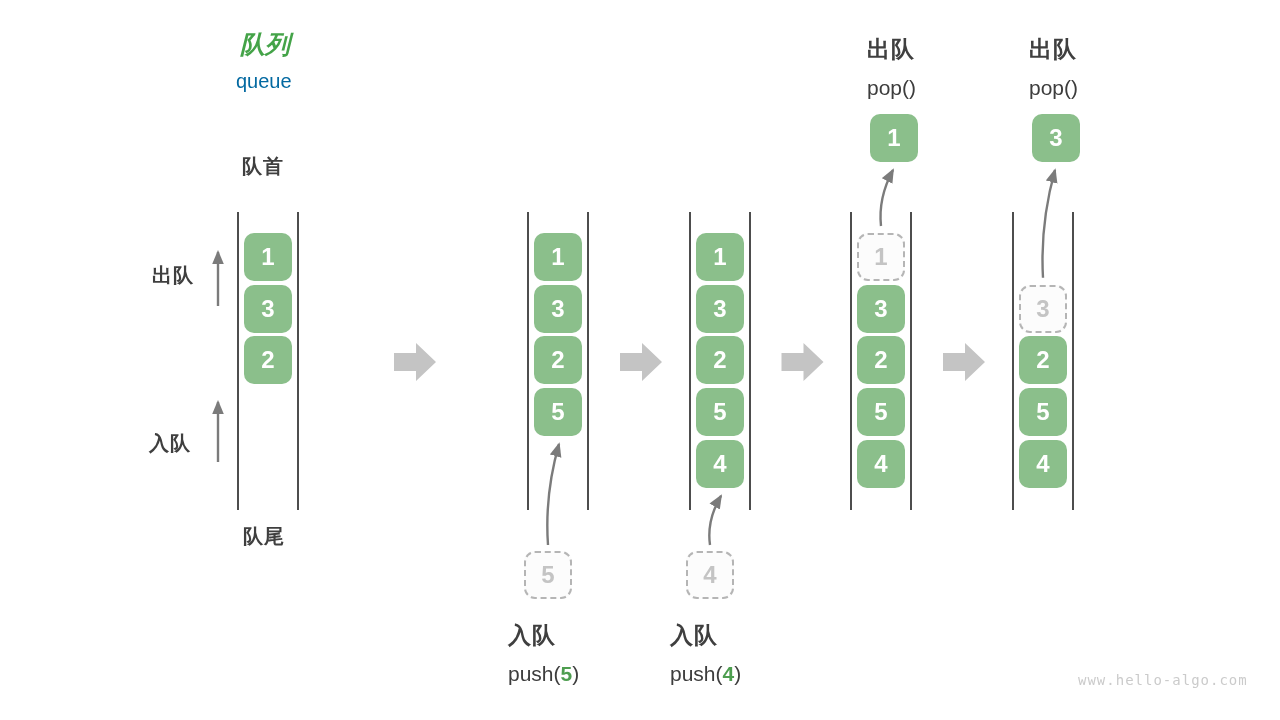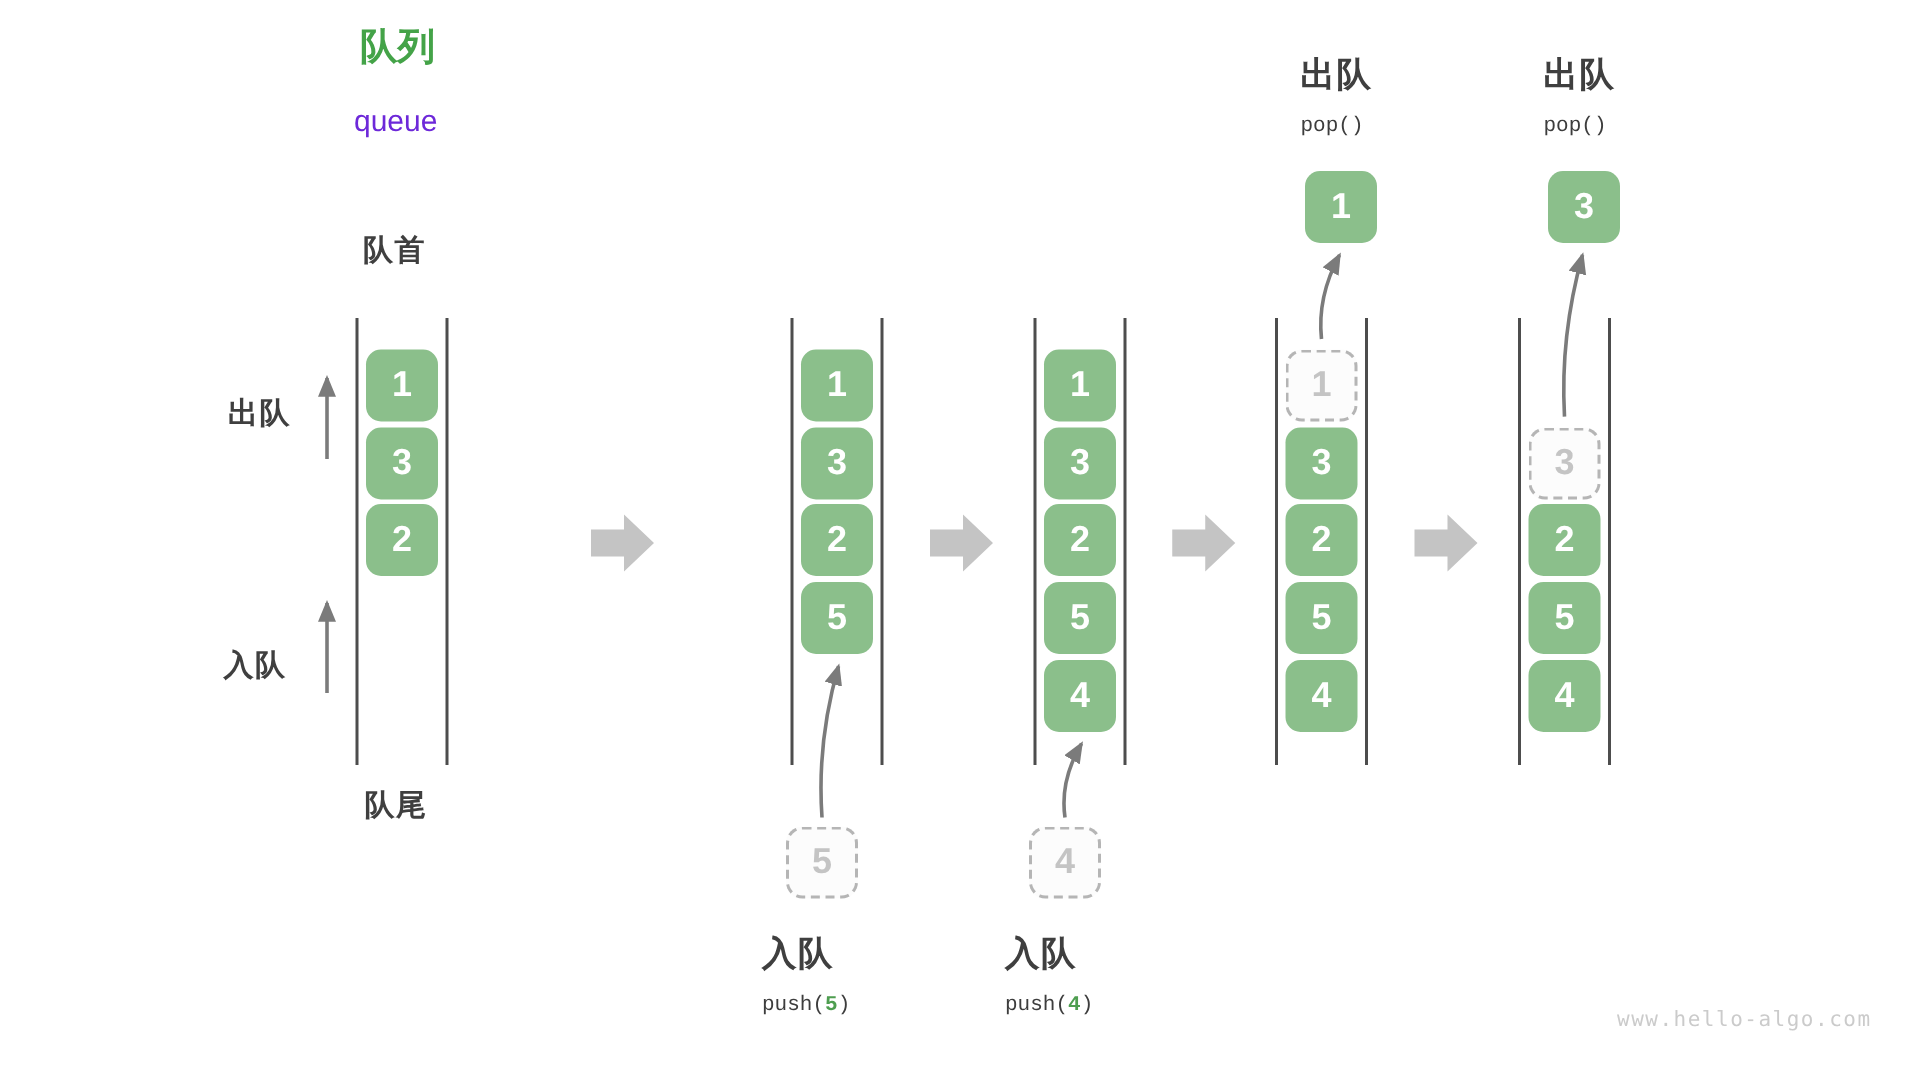--- a/index.html
+++ b/index.html
@@ -3,42 +3,42 @@
 <meta charset="utf-8">
 <style>
   html,body{margin:0;padding:0;background:#fff;}
   #canvas{
     position:relative;width:1280px;height:720px;background:#ffffff;overflow:hidden;
     font-family:"Liberation Sans","DejaVu Sans",sans-serif;color:#3f3f3f;
   }
   .abs{position:absolute;}
   .zh{font-weight:700;font-size:20px;color:#3f3f3f;letter-spacing:1px;white-space:nowrap;}
   .title-zh{font-size:25px;font-weight:700;}
-  .title-en{font-size:20px;font-weight:400;color:#6d28d9;}
+  .title-en{font-size:20px;font-weight:400;color:#0369a1;}
   .mono{font-family:"DejaVu Sans Mono","Liberation Mono",monospace;}
-  .code-line{font-size:14px;color:#3d3d3d;font-family:Liberation Mono, monospace;}
+  .code-line{font-size:21px;color:#3d3d3d;font-family:Liberation Sans, sans-serif;}
   .code-arg{font-weight:700;}
   .op-label .line1{font-size:23px;font-weight:600;letter-spacing:1px;margin-bottom:11px;}
   .col{border-left:2px solid #4d4d4d;border-right:2px solid #4d4d4d;box-sizing:border-box;}
   .cell{
     position:absolute;width:48px;height:48px;border-radius:10px;box-sizing:border-box;
     display:flex;align-items:center;justify-content:center;
     font-size:24px;font-weight:700;
   }
   .cell.green{color:#ffffff;}
   .cell.dashedcell{border:2px dashed #b5b5b5;background:#fcfcfc;color:#c4c4c4;font-weight:600;border-radius:11px;}
   .watermark{font-size:14px;color:#cbcbcb;letter-spacing:1px;}
   svg{position:absolute;left:0;top:0;}
 </style>
 </head>
 <body>
 
 <div id="canvas">
 
-  <div class="abs title-zh" style="left: 240px; top: 14px; color: rgb(68, 163, 72);">队列</div>
+  <div class="abs title-zh" style="left: 240px; top: 28px; color: rgb(68, 163, 72); font-style: italic;">队列</div>
   <div class="abs title-en" style="left:236px;top:70px;">queue</div>
 
   <div class="abs zh" style="left:242px;top:153px;">队首</div>
   <div class="abs zh" style="left:152px;top:262px;">出队</div>
   <div class="abs zh" style="left:149px;top:430px;">入队</div>
   <div class="abs zh" style="left:243px;top:523px;">队尾</div>
 
   <div class="abs watermark mono" style="left:1078px;top:672px;">www.hello-algo.com</div>
 
   <div id="diagram-root">

